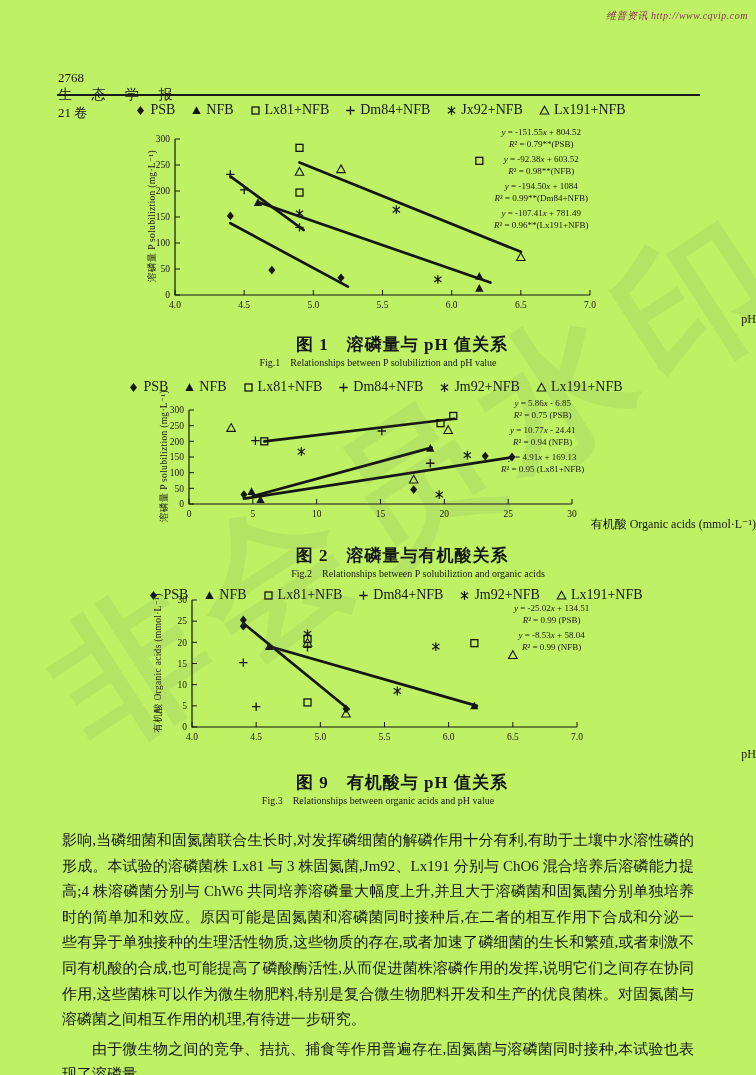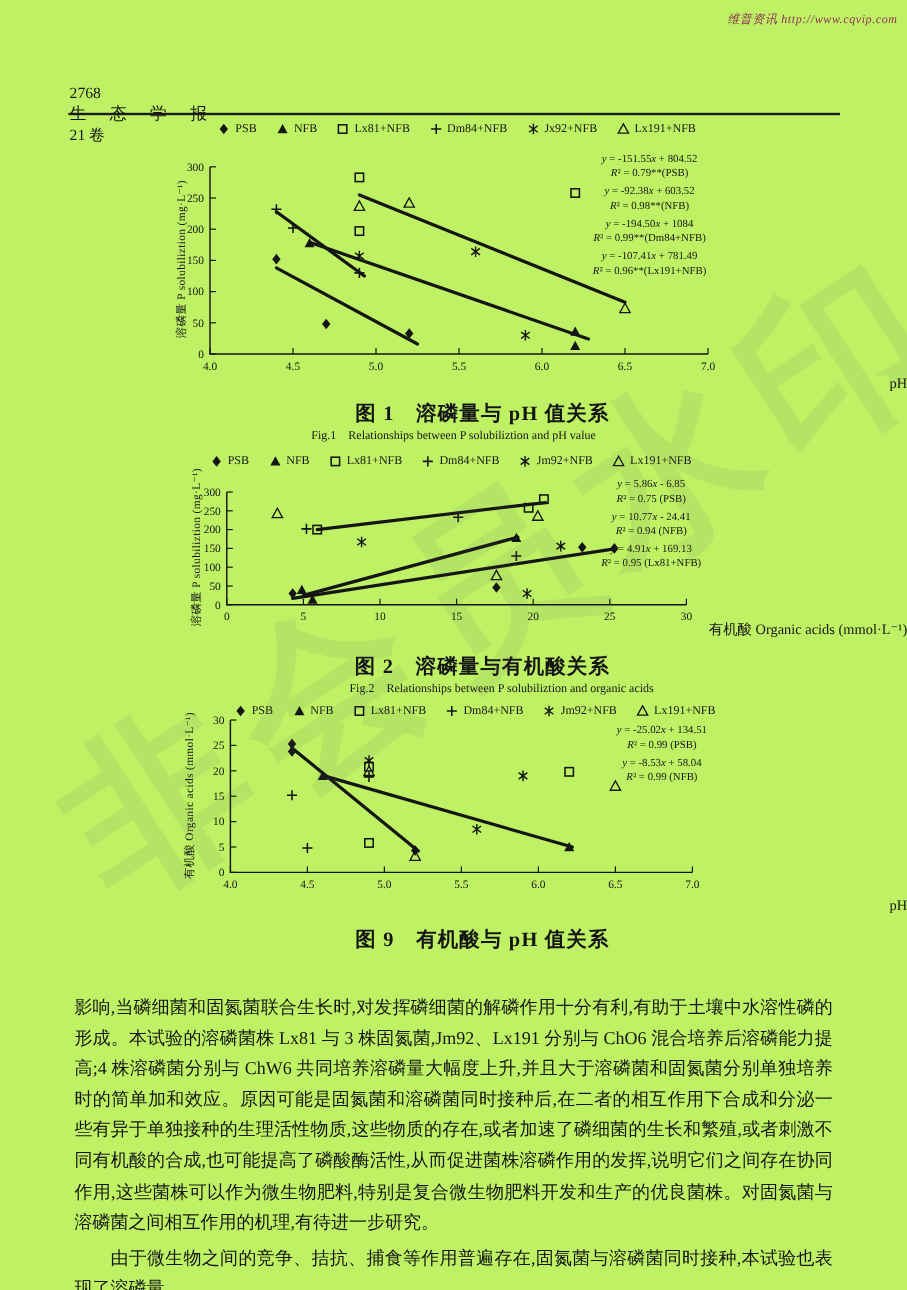--- a/index.html
+++ b/index.html
@@ -15,21 +15,21 @@
   .running-head {
     position:absolute; top:70px; left:58px; width:641px;
     display:flex; justify-content:space-between; align-items:baseline;
     font-size:13px;
     flex-direction:column;
   }
   .journal-title { letter-spacing:8px; font-size:14px; }
   .head-rule { position:absolute; top:94px; left:57px; width:643px; height:2.2px; background:#1a1a1a; }
 
   figure.chart { position:absolute; left:0; width:756px; margin:0; padding:0; }
-  .legend-row { position:absolute; display:flex; justify-content:center; align-items:center; gap:15px; font-size:10px; white-space:nowrap; }
+  .legend-row { position:absolute; display:flex; justify-content:center; align-items:center; gap:15px; font-size:14px; white-space:nowrap; }
   .legend-item { display:flex; align-items:center; gap:3px; }
   svg.plot { position:absolute; overflow:visible; }
   svg .tick { font-family:"Liberation Serif","DejaVu Serif",serif; font-size:9.5px; fill:#151515; }
   .ylabel {
     position:absolute; transform:translate(-50%,-50%) rotate(-90deg);
     white-space:nowrap; font-size:9.5px; letter-spacing:0.3px;
   }
   .xlabel { position:absolute; left:0; width:100%; text-align:right; font-size:12px; }
   .eq-block { position:absolute; font-size:9px; line-height:12px; white-space:nowrap;text-align:center; }
   .eq-pair { margin-bottom:3px; }
@@ -494,20 +494,21 @@
         <div class="eq-pair">
           <div><i>y</i> = -25.02<i>x</i> + 134.51</div>
           <div><i>R</i>² = 0.99 (PSB)</div>
         </div>
         <div class="eq-pair">
           <div><i>y</i> = -8.53<i>x</i> + 58.04</div>
           <div><i>R</i>² = 0.99 (NFB)</div>
         </div>
       </div>
     <div class="caption-cn" style="top:188px;">图 9　有机酸与 pH 值关系</div>
+    <div class="caption-en" style="top:211px;">Fig.3　Relationships between organic acids and pH value</div>
   </figure>
 
   <div class="body-text">
     <p>影响,当磷细菌和固氮菌联合生长时,对发挥磷细菌的解磷作用十分有利,有助于土壤中水溶性磷的形成。本试验的溶磷菌株 Lx81 与 3 株固氮菌,Jm92、Lx191 分别与 ChO6 混合培养后溶磷能力提高;4 株溶磷菌分别与 ChW6 共同培养溶磷量大幅度上升,并且大于溶磷菌和固氮菌分别单独培养时的简单加和效应。原因可能是固氮菌和溶磷菌同时接种后,在二者的相互作用下合成和分泌一些有异于单独接种的生理活性物质,这些物质的存在,或者加速了磷细菌的生长和繁殖,或者刺激不同有机酸的合成,也可能提高了磷酸酶活性,从而促进菌株溶磷作用的发挥,说明它们之间存在协同作用,这些菌株可以作为微生物肥料,特别是复合微生物肥料开发和生产的优良菌株。对固氮菌与溶磷菌之间相互作用的机理,有待进一步研究。</p>
     <p class="indent">由于微生物之间的竞争、拮抗、捕食等作用普遍存在,固氮菌与溶磷菌同时接种,本试验也表现了溶磷量</p>
   </div>
 
   <div class="watermark-big">非会员水印</div>
 
 </div>

